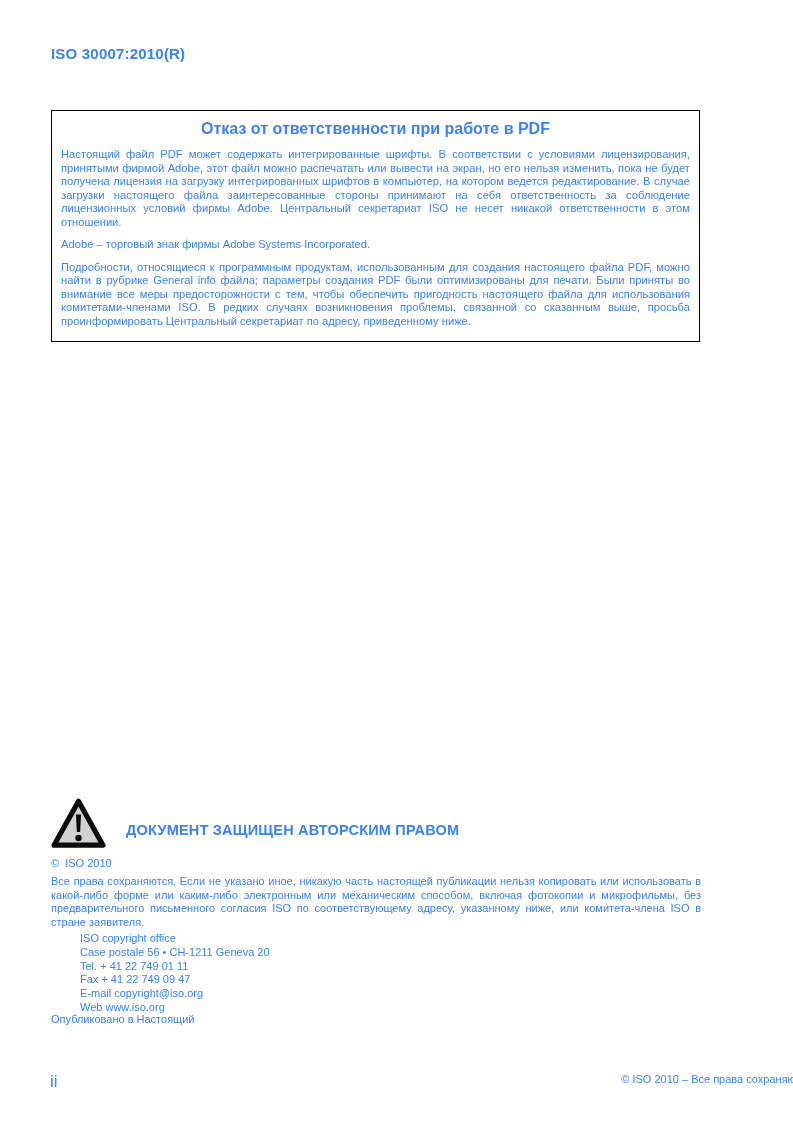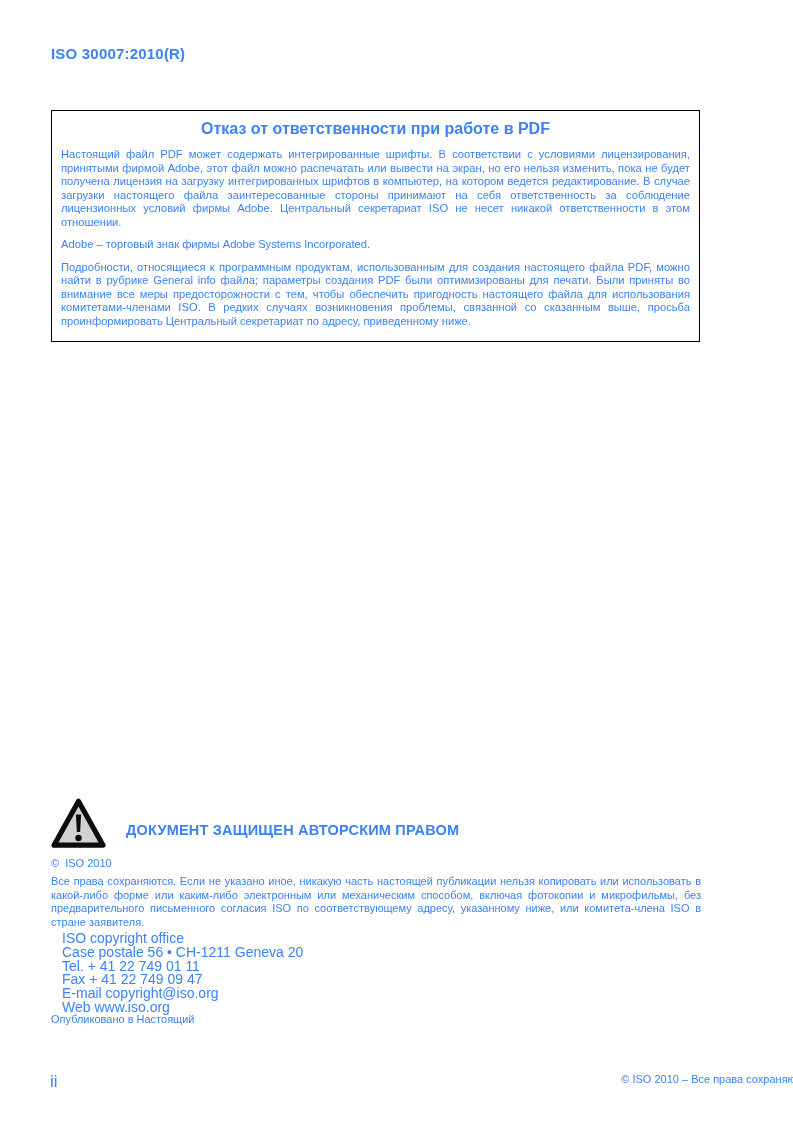--- a/index.html
+++ b/index.html
@@ -57,22 +57,22 @@
     white-space: pre;
   }
   .copyright-body {
     left: 51px; top: 875px;
     width: 650px;
     font-size: 11px;
     line-height: 13.6px;
     text-align: justify;
   }
   .address-block {
-    left: 62px; top: 932px;
-    font-size: 14px;
+    left: 80px; top: 932px;
+    font-size: 11px;
     line-height: 13.8px;
   }
   .published-line {
     left: 51px; top: 1013px;
     font-size: 11px;
   }
 
   .footer-page-number {
     left: 50px; top: 1072px;
     font-size: 17px;

